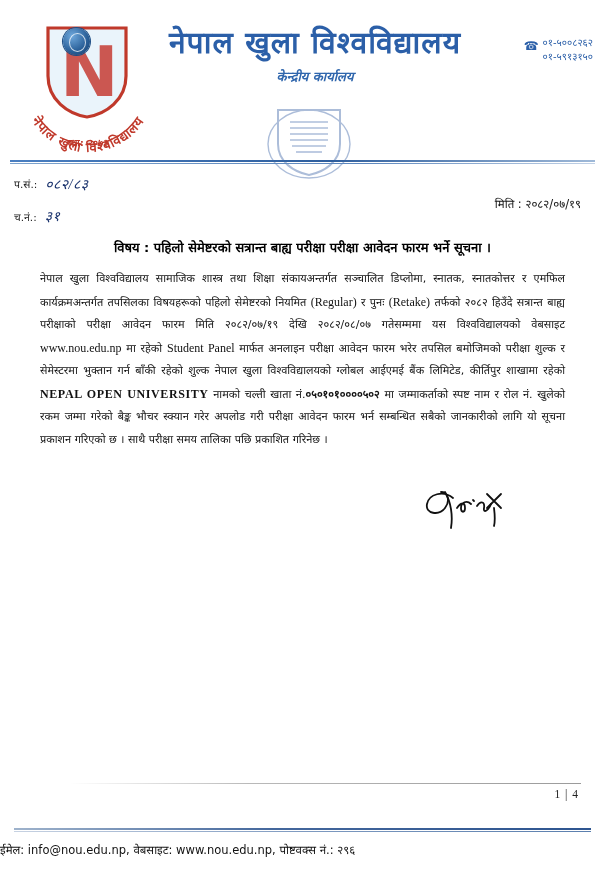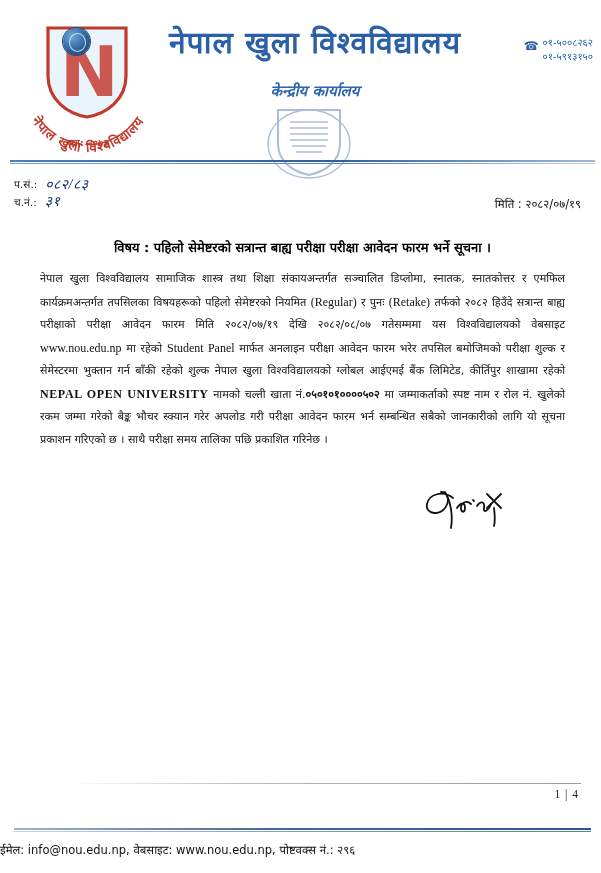--- a/index.html
+++ b/index.html
@@ -106,26 +106,26 @@
     font-family: "DejaVu Sans", sans-serif;
     font-size: 30px;
     font-weight: 700;
     color: #2b5fa8;
     letter-spacing: 1px;
     line-height: 38px;
     white-space: nowrap;
   }
   .uni-office {
     font-family: "DejaVu Sans", sans-serif;
-    font-size: 15px;
+    font-size: 13px;
     font-weight: 700;
     font-style: italic;
     color: #2f66ad;
     line-height: 22px;
-    margin-top: 18px;
+    margin-top: 4px;
   }
   .uni-address {
     font-family: "DejaVu Sans", sans-serif;
     font-size: 11.5px;
     font-weight: 600;
     color: #2f66ad;
     line-height: 17px;
   }
 
   
@@ -191,21 +191,21 @@
     position: absolute;
     left: 14px;
     font-family: "DejaVu Sans", sans-serif;
     font-size: 10.5px;
     color: #222;
     display: flex;
     align-items: baseline;
     gap: 8px;
   }
   .ref-1 { top: 0px; align-items: center; }
-  .ref-2 { top: 17px; }
+  .ref-2 { top: 32px; }
   .ref-hand {
     font-family: "Liberation Serif", serif;
     font-size: 14px;
     font-style: italic;
     color: #17306b;
     letter-spacing: .5px;
   }
   .date-line {
     position: absolute;
     right: 20px;

